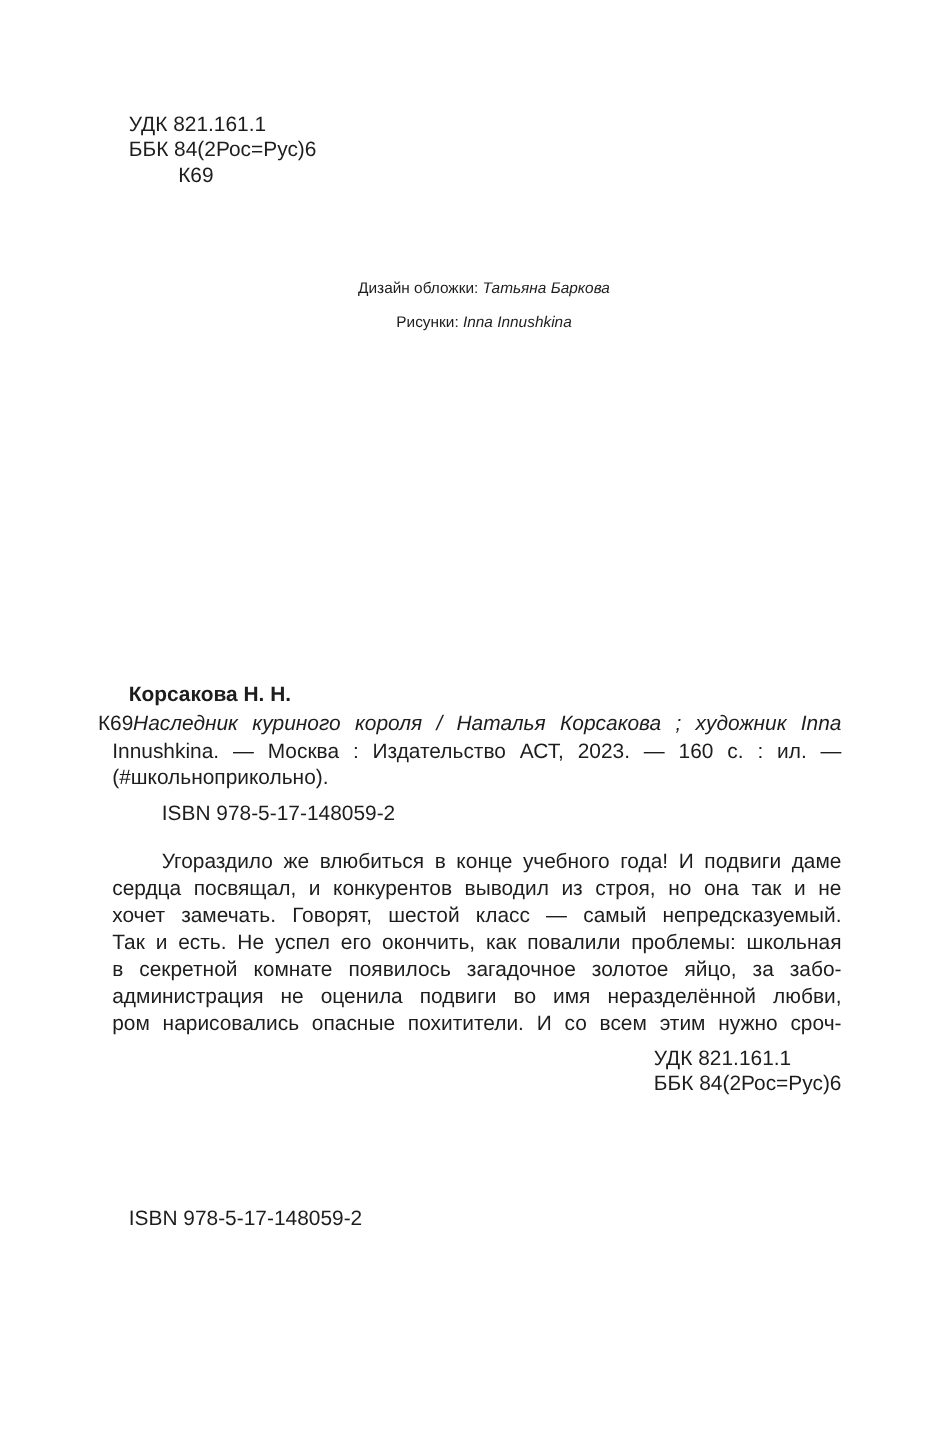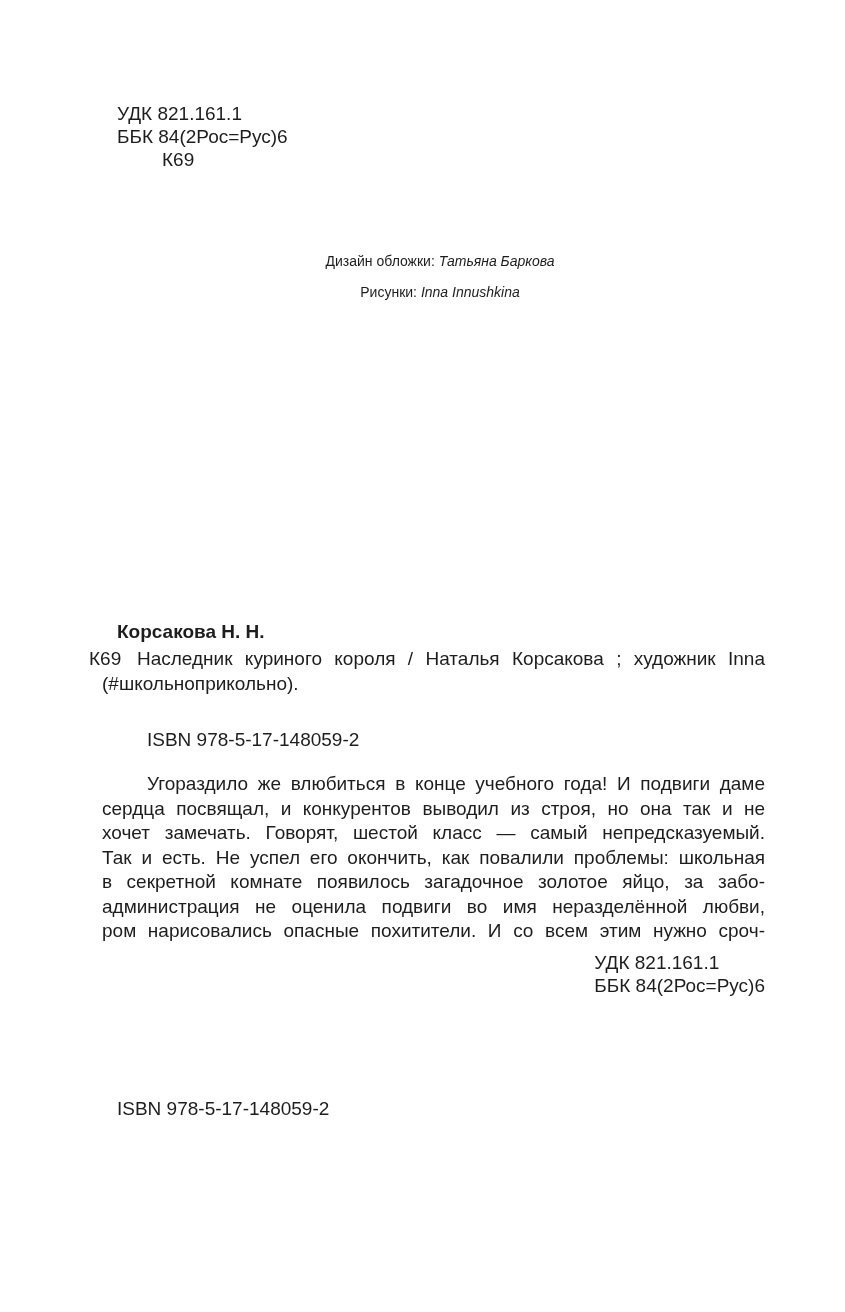--- a/index.html
+++ b/index.html
@@ -57,21 +57,21 @@
   .biblio .hang-code {
     position: absolute;
     left: -13px;
     top: 0;
   }
   .jline {
     text-align: justify;
     text-align-last: justify;
   }
   .plainline { text-align: left; }
-  .biblio .first-line { padding-left: 35px; }
+  .biblio .first-line { padding-left: 19px; font-style: italic; }
 
   .isbn-mid {
     position: absolute;
     left: 147px;
     top: 728px;
     line-height: 24.5px;
     white-space: nowrap;
   }
 
   .annotation {
@@ -132,20 +132,21 @@
       <span>Рисунки:</span>
       <span class="name">Inna Innushkina</span>
     </div>
   </div>
 
   <div class="author-heading">Корсакова Н. Н.</div>
 
   <div class="biblio">
     <span class="hang-code">К69</span>
     <div class="jline first-line">Наследник куриного короля / Наталья Корсакова ; художник Inna</div>
+    <div class="jline">Innushkina. — Москва : Издательство АСТ, 2023. — 160 с. : ил. —</div>
     <div class="plainline">(#школьноприкольно).</div>
   </div>
 
   <div class="isbn-mid">ISBN 978-5-17-148059-2</div>
 
   <div class="annotation">
     <div class="jline first-line">Угораздило же влюбиться в конце учебного года! И подвиги даме</div>
     <div class="jline">сердца посвящал, и конкурентов выводил из строя, но она так и не</div>
     <div class="jline">хочет замечать. Говорят, шестой класс — самый непредсказуемый.</div>
     <div class="jline">Так и есть. Не успел его окончить, как повалили проблемы: школьная</div>

